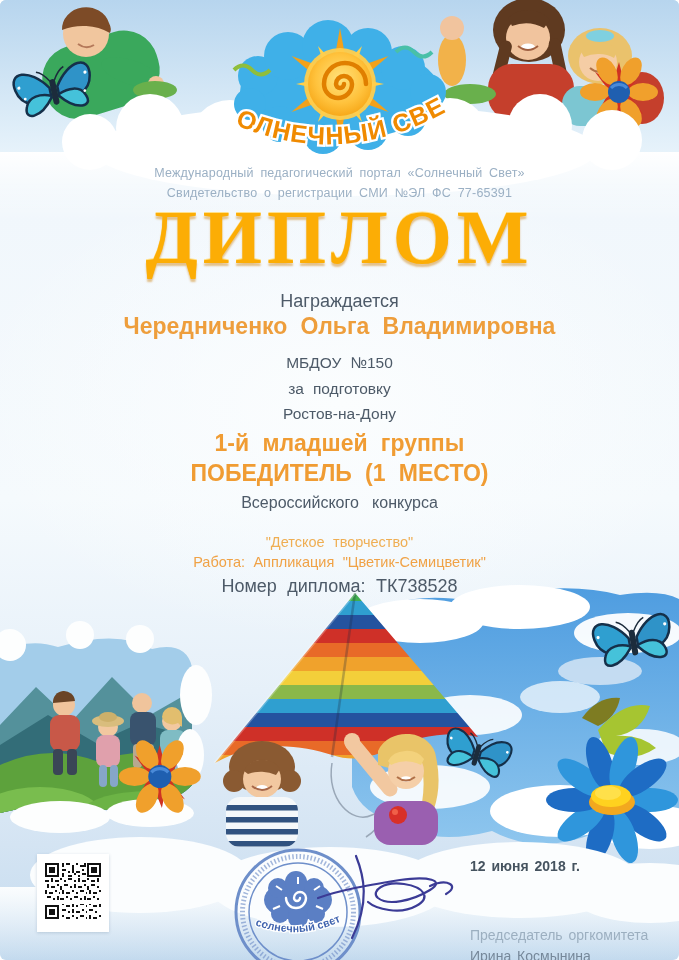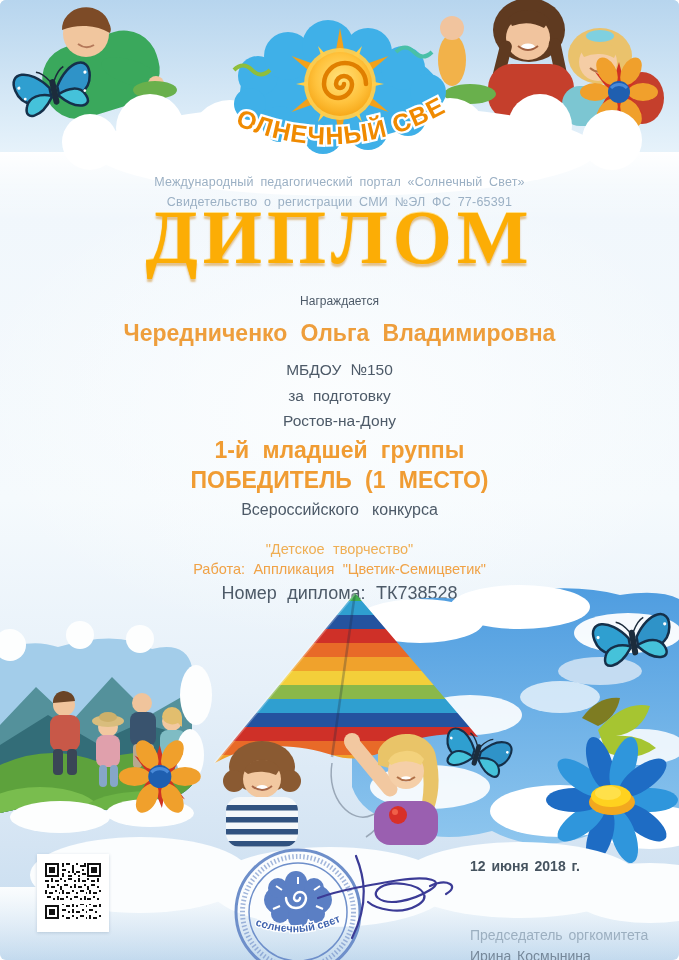--- a/index.html
+++ b/index.html
@@ -5,28 +5,28 @@
   html,body{margin:0;padding:0;background:#ffffff;}
   .page{
     position:relative;width:679px;height:960px;margin:0 auto;overflow:hidden;
     font-family:"Liberation Sans",sans-serif;border-radius:6px;
     background:
       radial-gradient(ellipse 85% 38% at 50% 42%, #fbfdfe 0%, rgba(251,253,254,0) 65%),
       linear-gradient(180deg,#bed8ee 0%,#e0eef8 11%,#f1f7fc 22%,#f5fafd 52%,#e6f0f9 72%,#d4e4f3 88%,#c3daee 100%);
   }
   svg{display:block}
   .scene{position:absolute;left:0;}
-  .portal{position:absolute;top:172px;width:100%;text-align:center;
+  .portal{position:absolute;top:163px;width:100%;text-align:center;
     font-size:12.5px;line-height:20px;color:#9bb0c4;word-spacing:3px;letter-spacing:.2px;}
   .title{position:absolute;top:194px;width:100%;text-align:center;
     font-family:Liberation Serif, serif;font-weight:700;font-size:76px;letter-spacing:5px;
     color:#fcad05;text-shadow:0 3px 2px rgba(204,124,0,.45),0 -1px 0 #ffe08a;}
   .cert{position:absolute;top:292px;width:100%;text-align:center;color:#4d5a68;}
   .cert div{word-spacing:.3em;}
-  .c-award{font-size:12px;line-height:18px;margin-bottom:9px;}
+  .c-award{font-size:18px;line-height:18px;margin-bottom:2px;}
   .c-recipient{font-size:23px;line-height:28px;font-weight:700;color:#ee9e3c;margin-bottom:13px;}
   .c-line{font-size:15.5px;line-height:20px;margin-bottom:6px;}
   .c-prep{margin-bottom:5px;}
   .c-big{font-size:23px;line-height:27px;font-weight:700;color:#f09c33;}
   .c-group{margin-bottom:3px;}
   .c-result{margin-bottom:6px;}
   .c-contest{font-size:16px;line-height:20px;word-spacing:.55em !important;margin-bottom:20px;}
   .c-cname{font-size:14.5px;line-height:18px;color:#efae53;margin-bottom:2px;}
   .c-work{font-size:14.5px;line-height:18px;color:#f0a246;margin-bottom:5px;}
   .c-num{font-size:18px;line-height:20px;}

